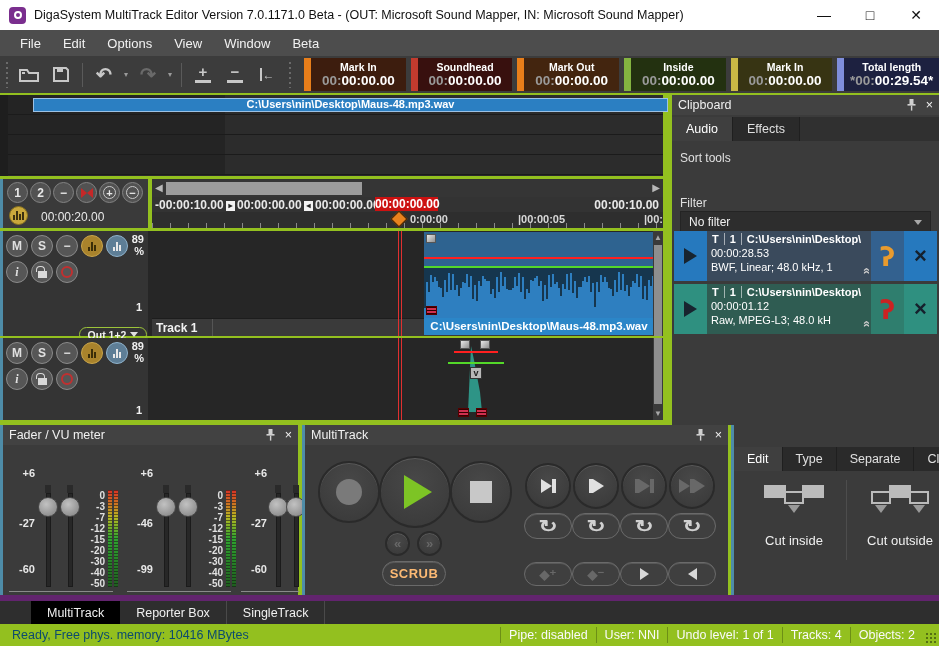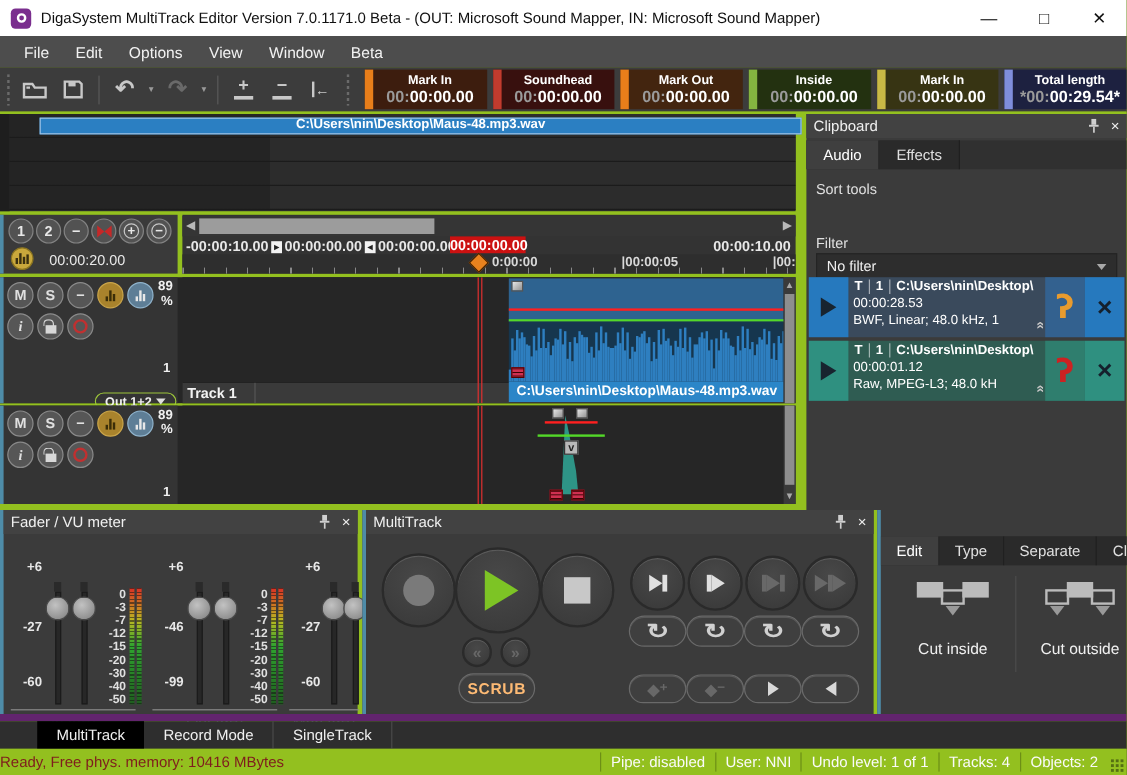--- a/index.html
+++ b/index.html
@@ -201,21 +201,21 @@
   .dn{width:0;height:0;border-left:6px solid transparent;border-right:6px solid transparent;border-top:8px solid #999;margin:1px auto 0;}
   .toollbl{color:#F0F0F0;font-size:13px;margin-top:4px;}
   .etsep{position:absolute;top:55px;width:1px;height:80px;background:#4d4d4d;}
 
   
   .pstrip{left:0;top:595px;width:939px;height:6px;background:#62246E;}
   .tabbar{left:0;top:601px;width:939px;height:23px;background:#2E2E2E;display:flex;}
   .btab{padding:0 16px;display:flex;align-items:center;font-size:12.5px;color:#F0F0F0;border-right:1px solid #4a4a4a;cursor:pointer;}
   .btab.active{background:#000000;border-right:none;margin-left:31px;}
   .statusbar{left:0;top:624px;width:939px;height:22px;background:#93C01F;display:flex;align-items:center;}
-  .st-left{color:#7f1d1d;font-size:12.5px;padding-left:0;}
+  .st-left{color:#0c4a6e;font-size:12.5px;padding-left:12px;}
   .st-right{margin-left:auto;display:flex;align-items:center;height:100%;}
   .st-item{color:#FAFAFA;font-size:12.5px;padding:0 8px;border-left:1px solid #6D8F16;height:70%;display:flex;align-items:center;}
   .st-grip{width:12px;height:12px;margin:6px 2px 0 2px;
      background:radial-gradient(circle,#557012 1.2px,transparent 1.3px);background-size:4px 4px;}
   svg{display:block;}
 </style>
 </head>
 <body>
 
 <div class="app">
@@ -866,21 +866,21 @@
         </div>
         <div class="toollbl">Cut outside</div>
       </div>
     </div>
   </div>
 
   <div class="abs pstrip"></div>
 
   <div class="abs tabbar">
     <div class="btab active">MultiTrack</div>
-    <div class="btab">Record Mode</div>
+    <div class="btab">Reporter Box</div>
     <div class="btab">SingleTrack</div>
   </div>
 
   <div class="abs statusbar">
     <span class="st-left">Ready, Free phys. memory: 10416 MBytes</span>
     <span class="st-right">
       <span class="st-item">Pipe: disabled</span>
       <span class="st-item">User: NNI</span>
       <span class="st-item">Undo level: 1 of 1</span>
       <span class="st-item">Tracks: 4</span>

